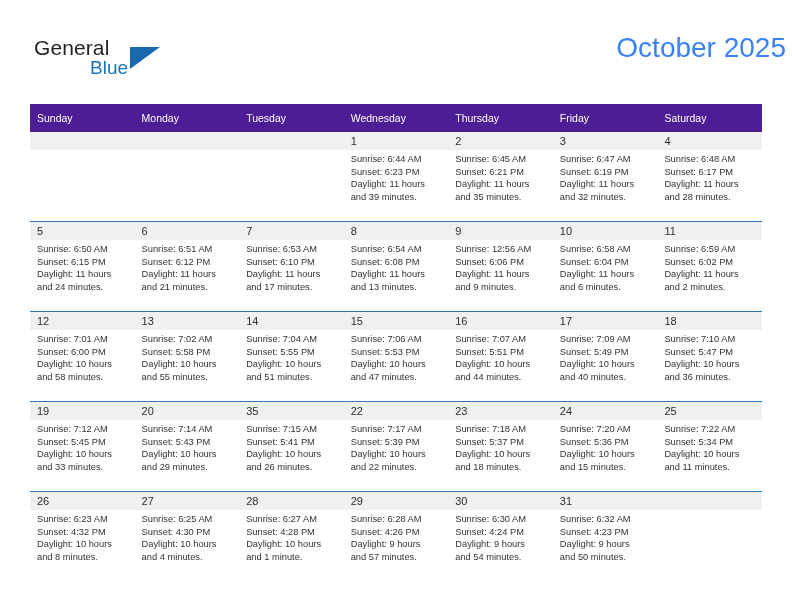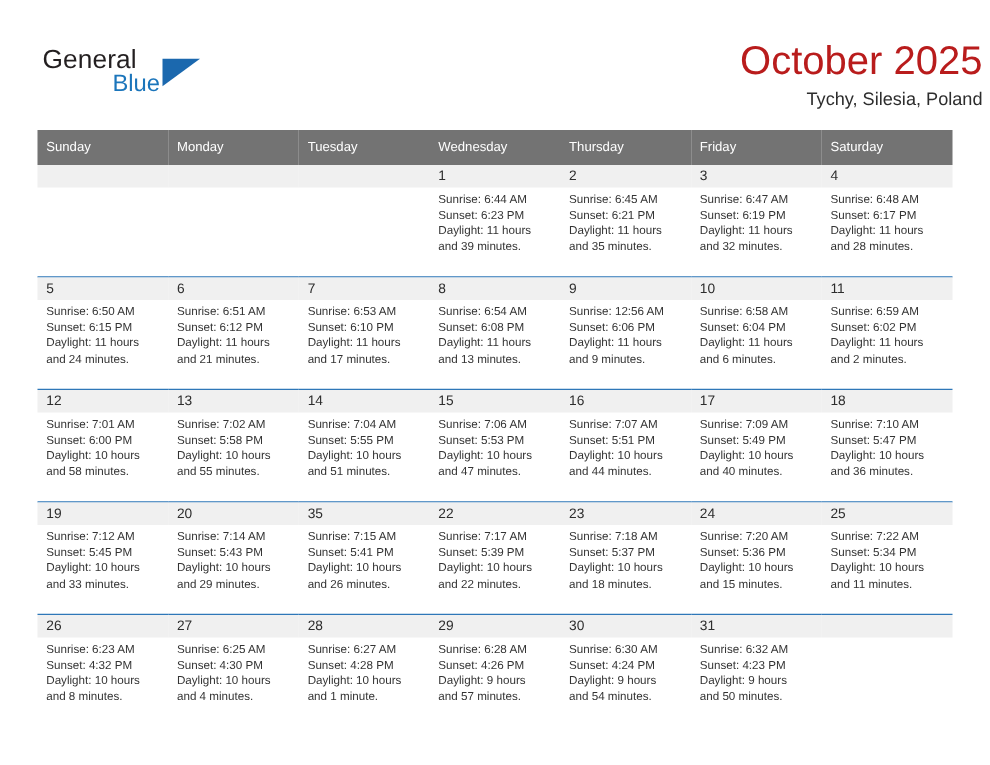--- a/index.html
+++ b/index.html
@@ -63,22 +63,22 @@
     border-left: 30px solid #1b68ae;
     border-bottom: 22px solid transparent;
   }
   .title-block {
     position: absolute;
     right: 34px;
     top: 32px;
     text-align: right;
   }
   .cal-title {
-    font-size: 32px;
-    color: #b91c1c;
+    font-size: 28px;
+    color: #3b82f6;
     line-height: 32px;
     white-space: nowrap;
   }
   .cal-location {
     font-size: 14.5px;
     color: #2d2d2d;
     line-height: 20px;
     margin-top: 6px;
     white-space: nowrap;
   }
@@ -86,21 +86,21 @@
   
   .calendar {
     position: absolute;
     left: 30px;
     top: 104px;
     width: 732px;
     border-collapse: collapse;
     table-layout: fixed;
   }
   .calendar th {
-    background: #737373;
+    background: #4c1d95;
     color: #ffffff;
     font-size: 10.5px;
     font-weight: normal;
     text-align: left;
     padding: 5px 0 5px 7px;
     height: 18px;
     border: none;
   }
   .calendar td {
     vertical-align: top;
@@ -149,21 +149,20 @@
   <div class="header">
 
     <div class="brand">
       <span class="brand-general">General</span>
       <span class="brand-tri"></span>
       <span class="brand-blue">Blue</span>
     </div>
 
     <div class="title-block">
       <div class="cal-title">October 2025</div>
-      <div class="cal-location">Tychy, Silesia, Poland</div>
     </div>
 
   </div>
 
   <table class="calendar">
     <thead>
       <tr>
         <th>Sunday</th>
         <th>Monday</th>
         <th>Tuesday</th>

